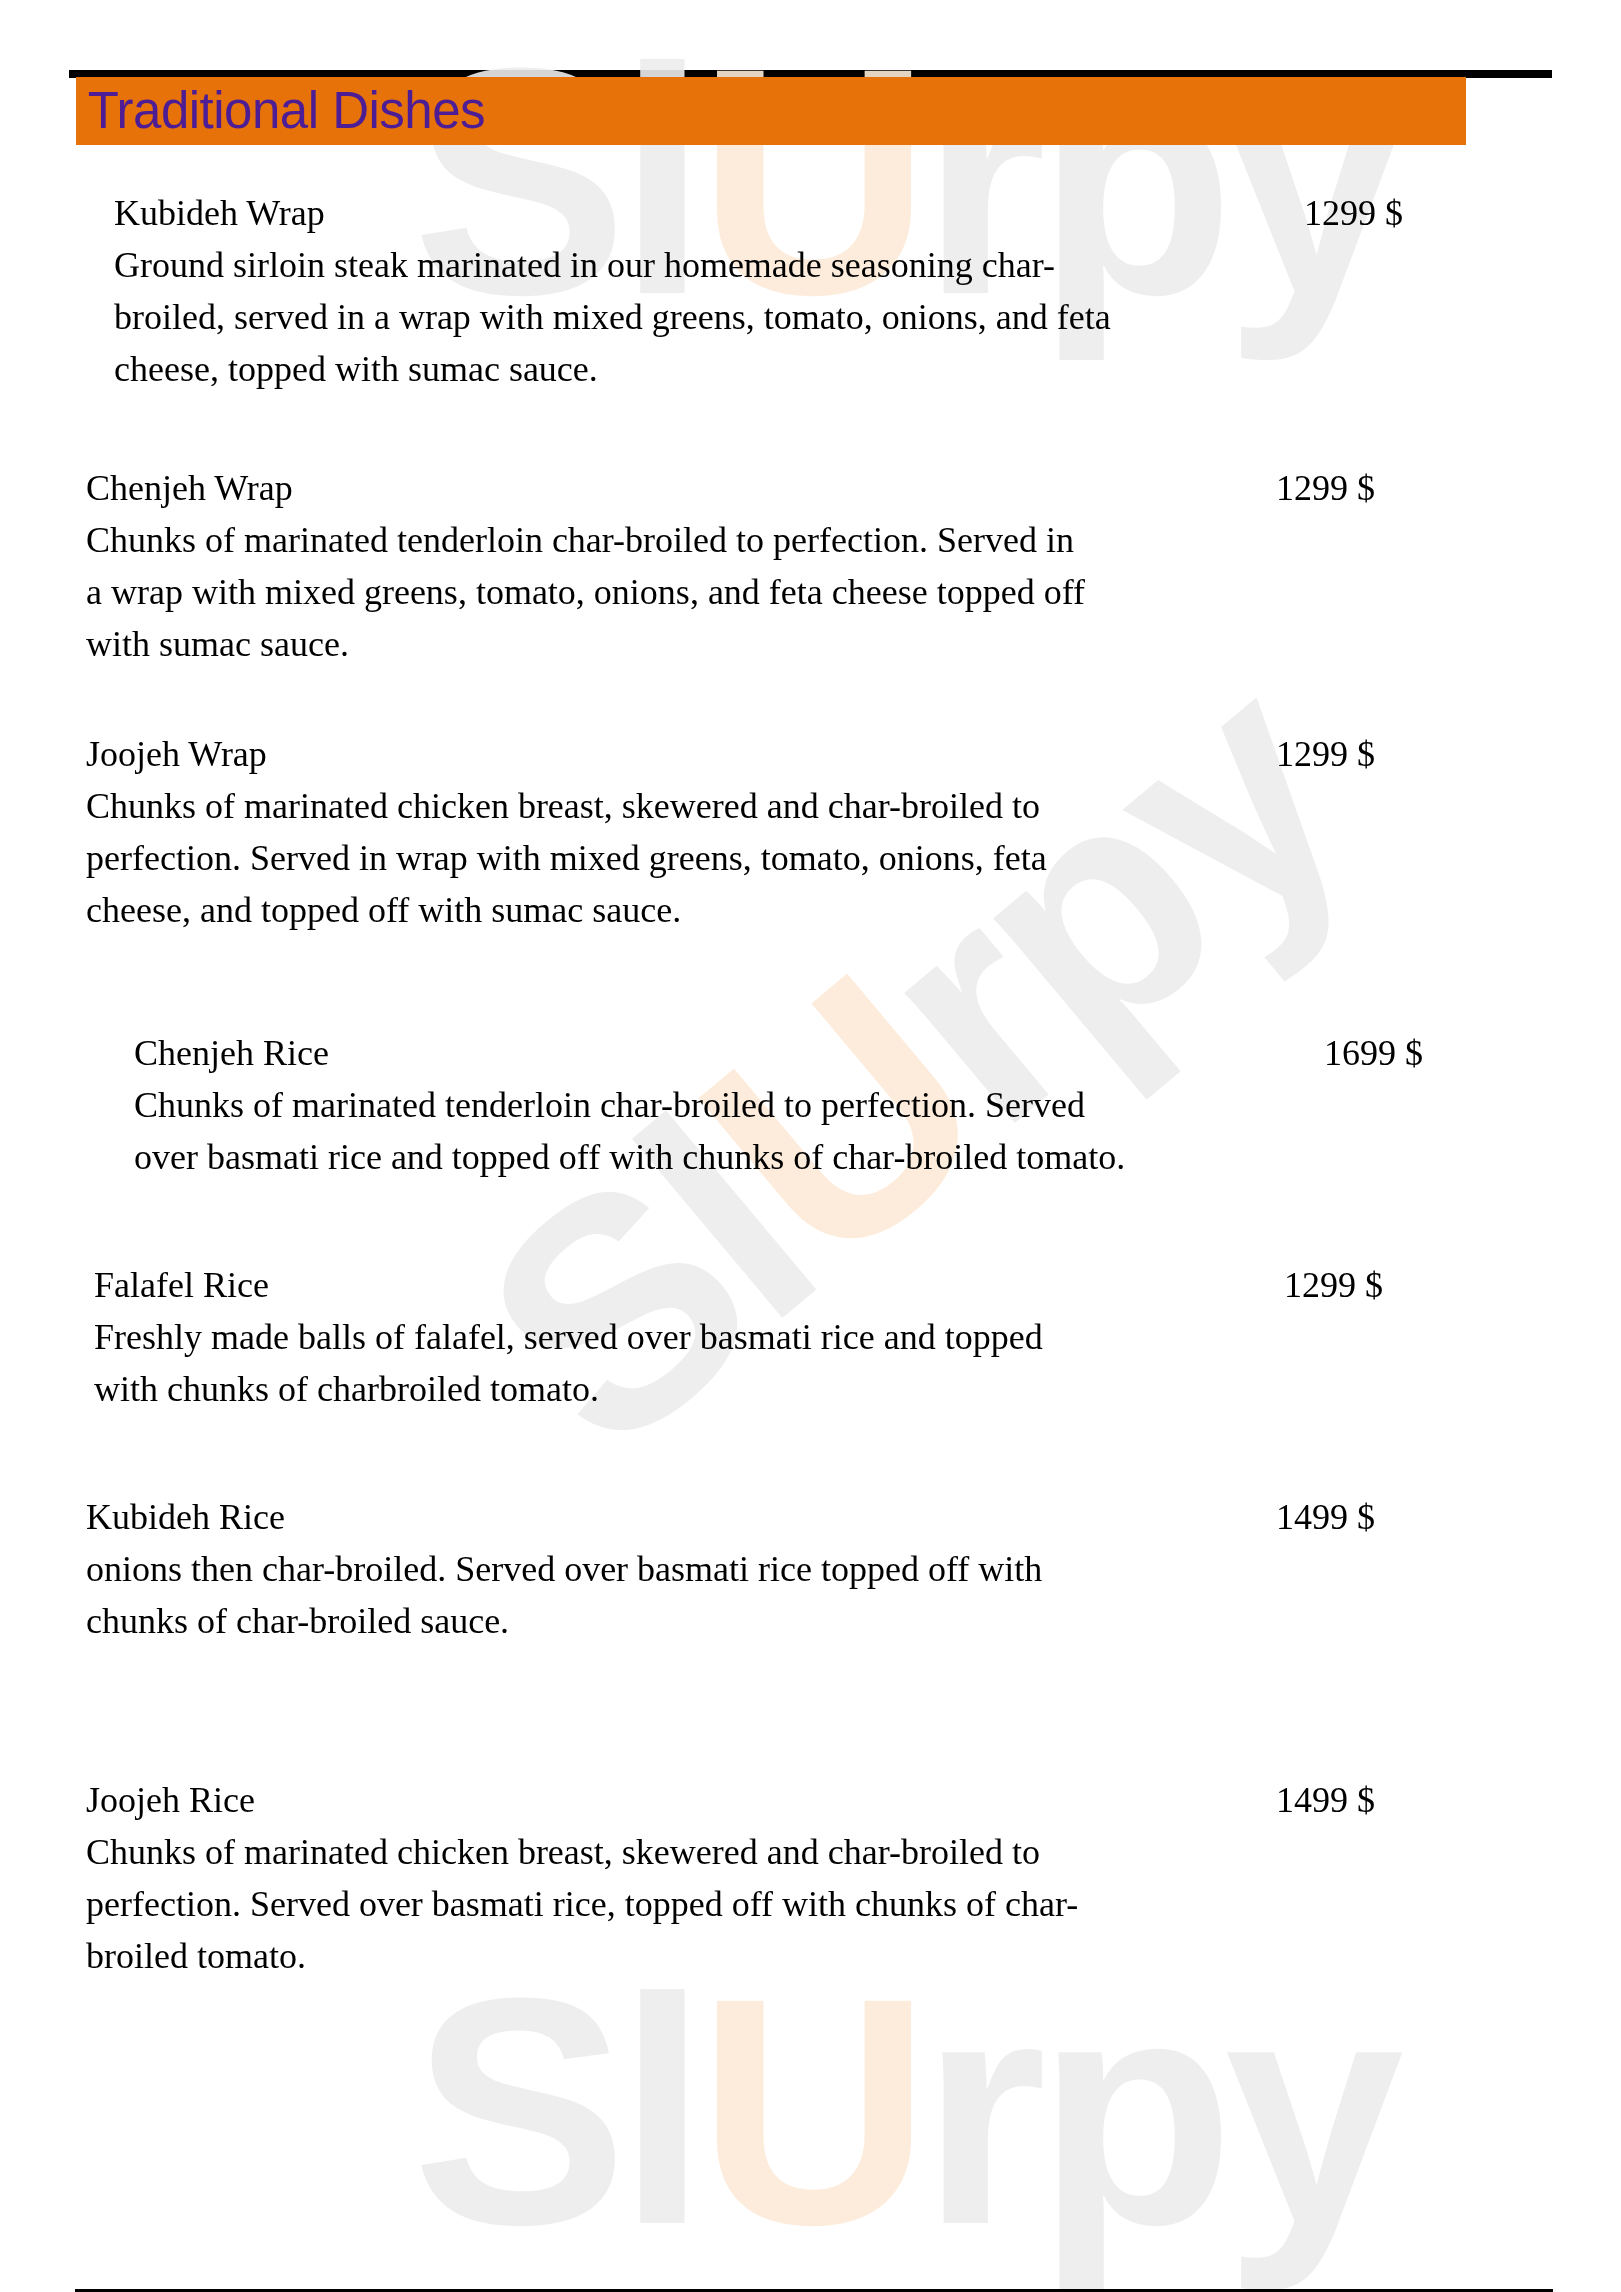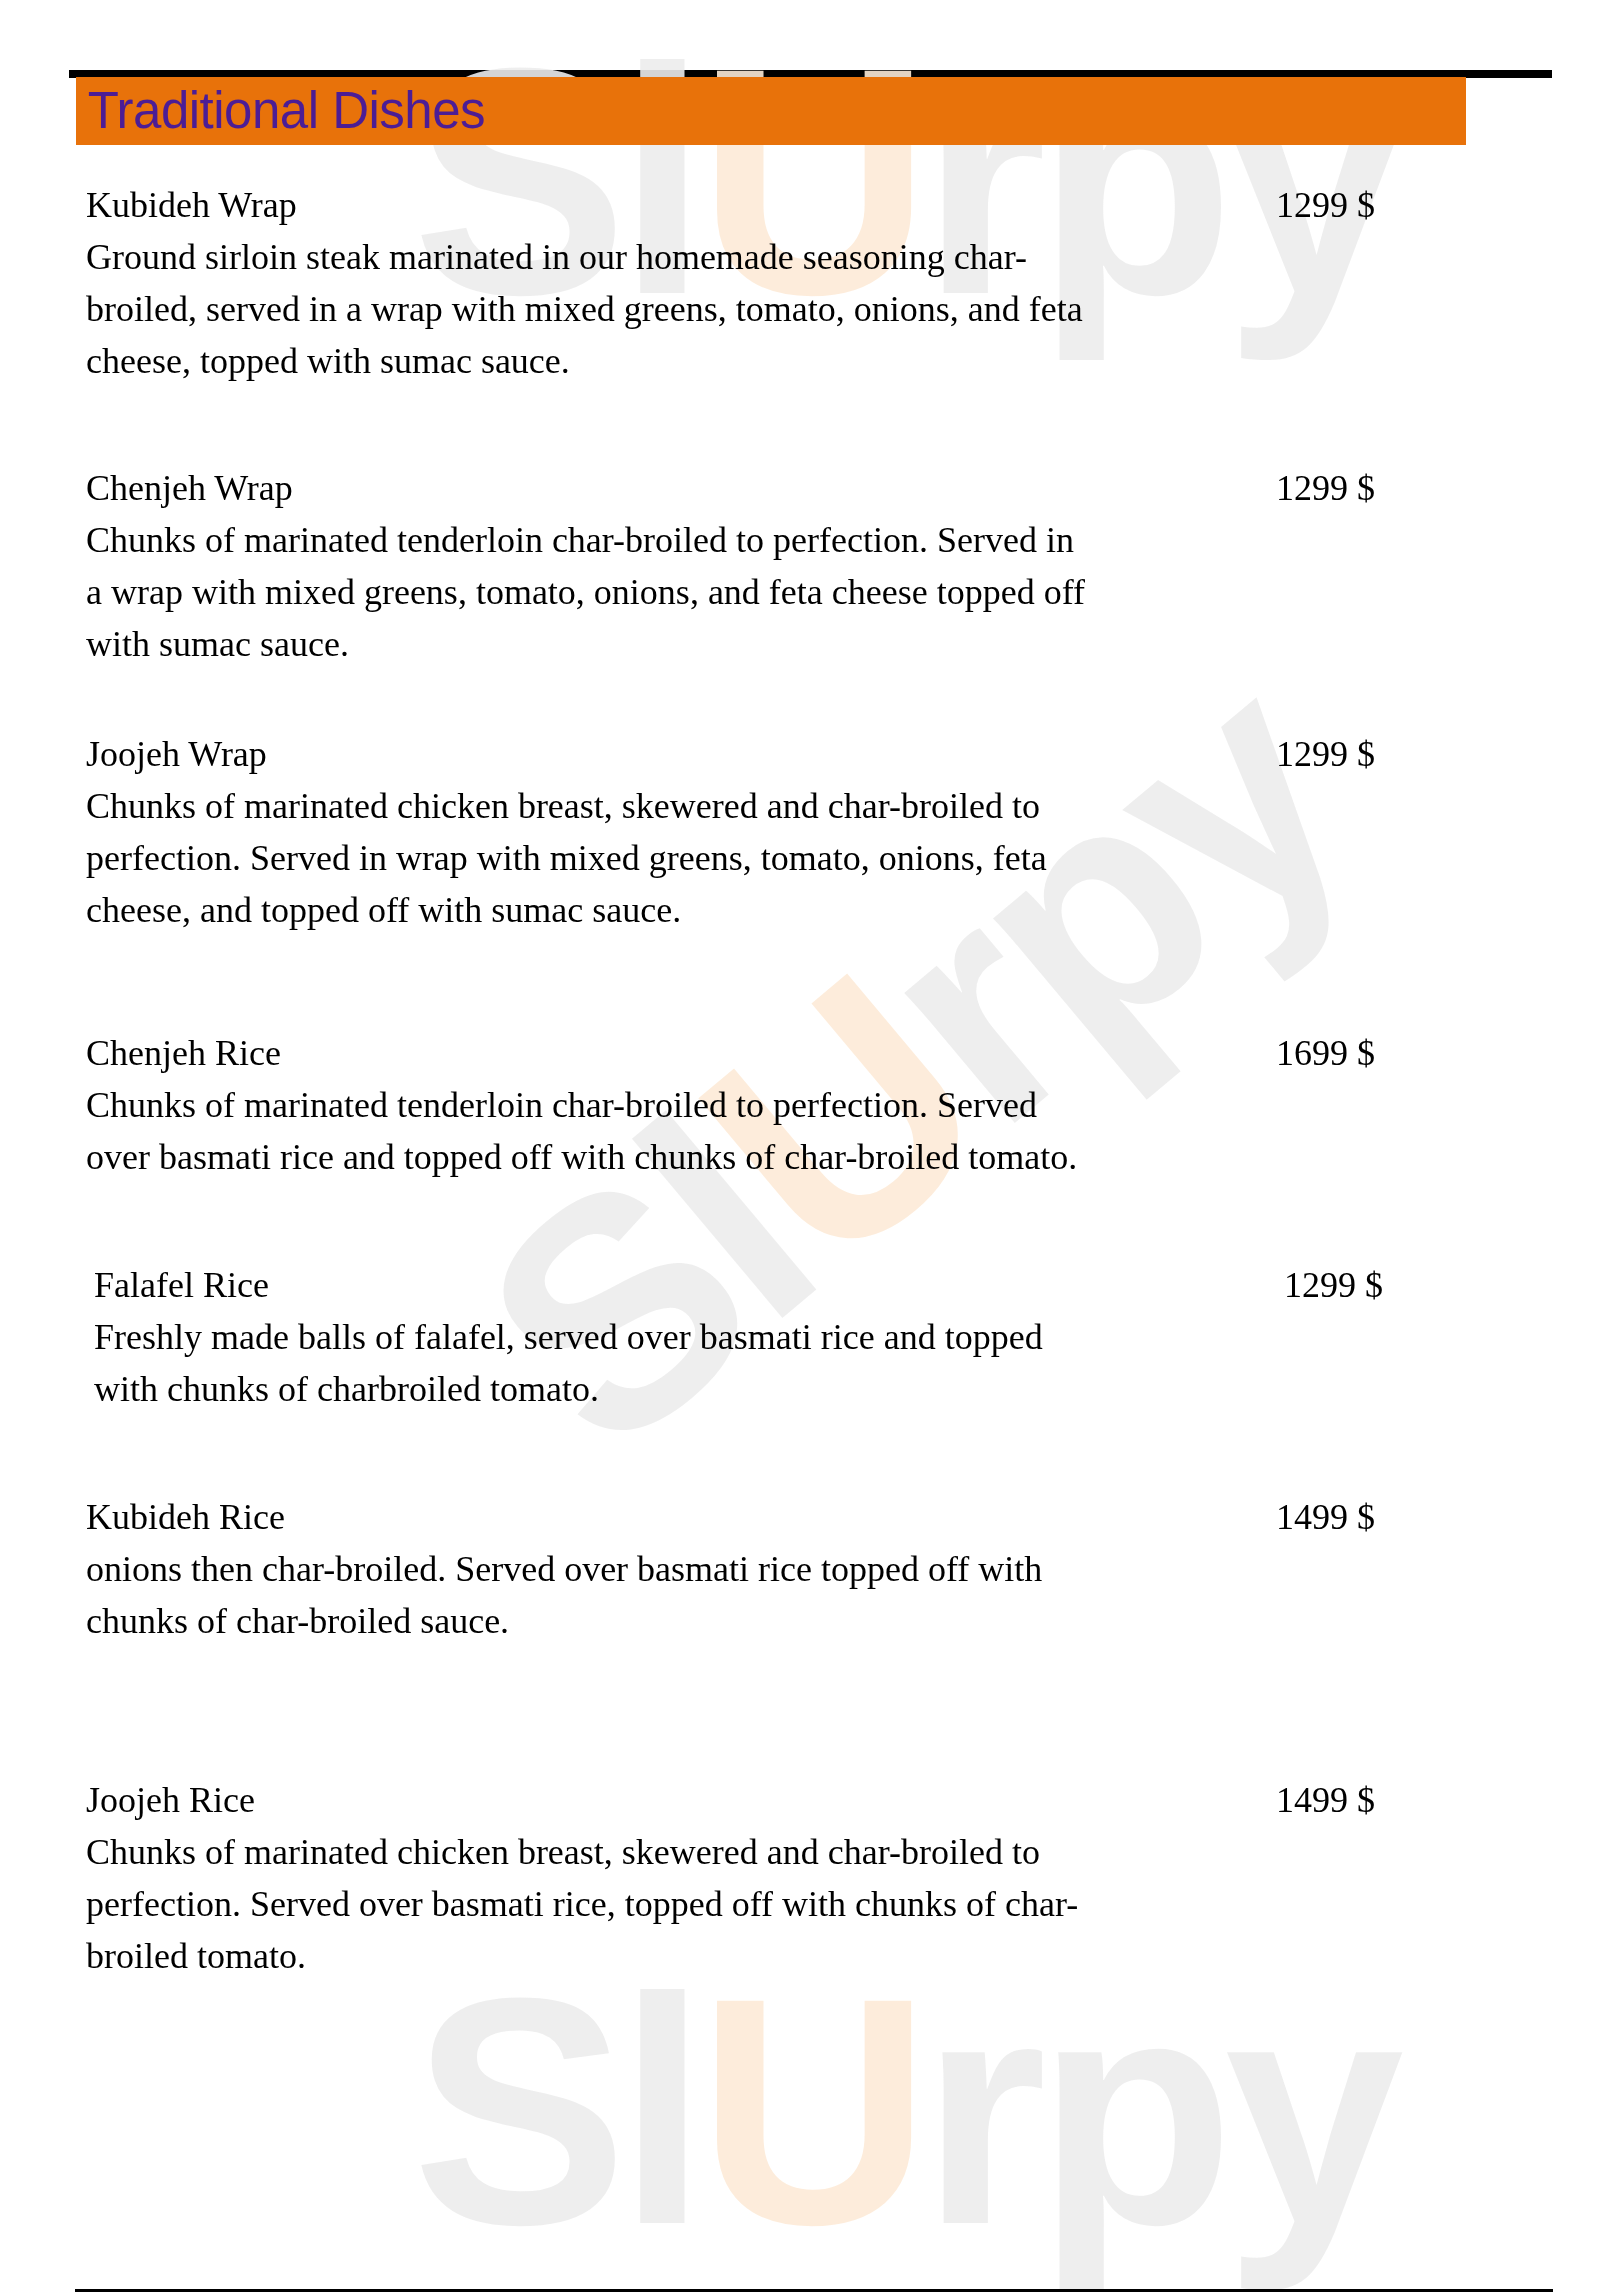--- a/index.html
+++ b/index.html
@@ -29,21 +29,21 @@
   <span>Sl</span><span class="u">U</span><span>rpy</span>
 </div>
 <div class="watermark" style="top:1950px;">
   <span>Sl</span><span class="u">U</span><span>rpy</span>
 </div>
 
 <div class="banner">
   <div class="banner-title">Traditional Dishes</div>
 </div>
 
-<div class="item" style="top:179px;">
+<div class="item" style="top:187px;margin-left:28px;">
   <div class="item-name">Kubideh Wrap</div>
   <div class="item-price">1299 $</div>
   <div class="item-desc">
     <span>Ground sirloin steak marinated in our homemade seasoning char-</span>
     <span>broiled, served in a wrap with mixed greens, tomato, onions, and feta</span>
     <span>cheese, topped with sumac sauce.</span>
   </div>
 </div>
 
 <div class="item" style="top:462px;">
@@ -59,21 +59,21 @@
 <div class="item" style="top:728px;">
   <div class="item-name">Joojeh Wrap</div>
   <div class="item-price">1299 $</div>
   <div class="item-desc">
     <span>Chunks of marinated chicken breast, skewered and char-broiled to</span>
     <span>perfection. Served in wrap with mixed greens, tomato, onions, feta</span>
     <span>cheese, and topped off with sumac sauce.</span>
   </div>
 </div>
 
-<div class="item" style="top:1027px;">
+<div class="item" style="top:1027px;margin-left:48px;">
   <div class="item-name">Chenjeh Rice</div>
   <div class="item-price">1699 $</div>
   <div class="item-desc">
     <span>Chunks of marinated tenderloin char-broiled to perfection. Served</span>
     <span>over basmati rice and topped off with chunks of char-broiled tomato.</span>
   </div>
 </div>
 
 <div class="item" style="top:1259px;margin-left:8px;">
   <div class="item-name">Falafel Rice</div>

